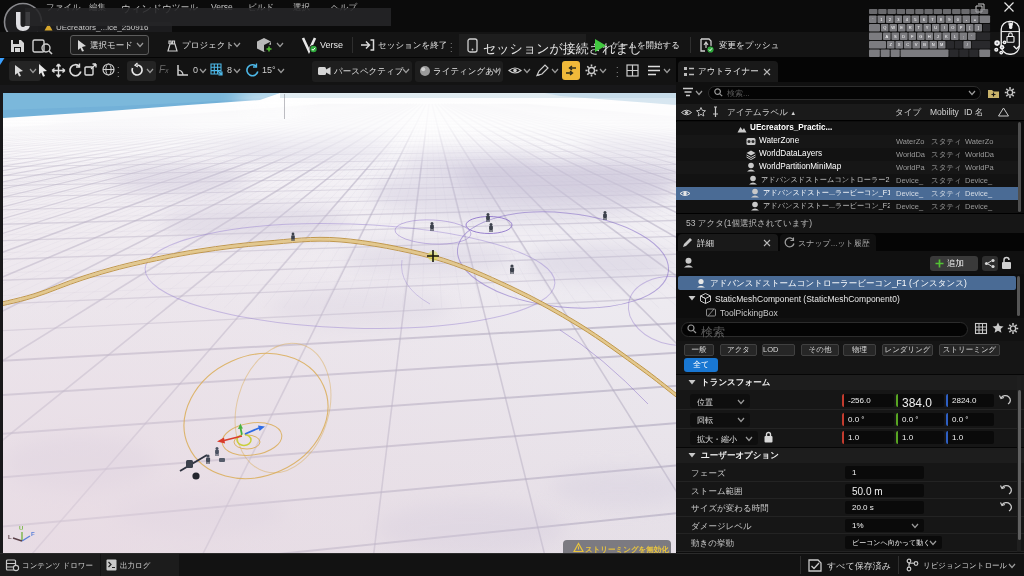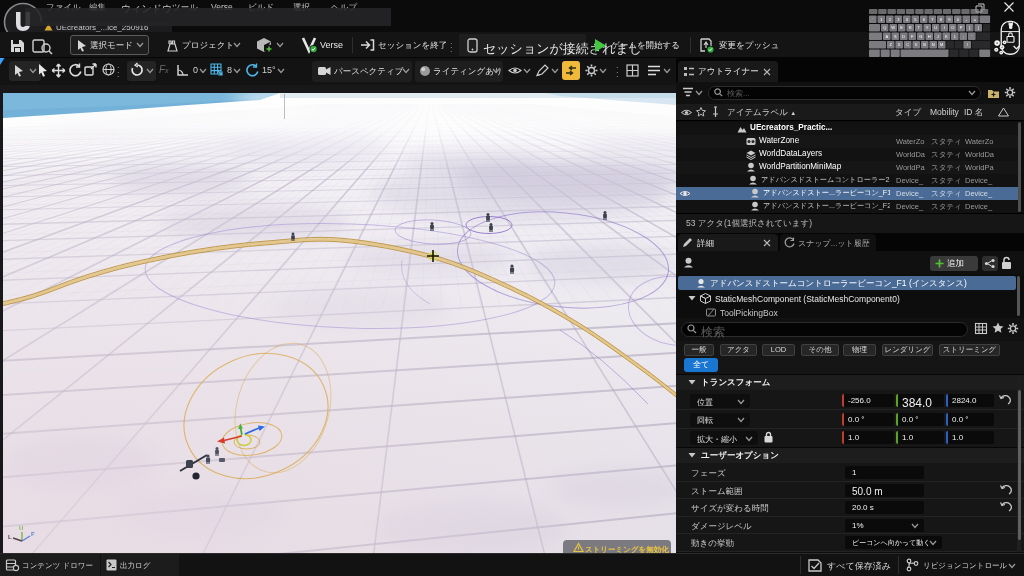--- a/index.html
+++ b/index.html
@@ -835,21 +835,21 @@
         <line x1="9.2" y1="6.5" x2="11.2" y2="6.5"></line>
         <line x1="2.3" y1="2.8" x2="3.7" y2="4.2"></line>
         <line x1="8.3" y1="8.8" x2="9.7" y2="10.2"></line>
         <line x1="2.3" y1="10.2" x2="3.7" y2="8.8"></line>
         <line x1="8.3" y1="4.2" x2="9.7" y2="2.8"></line>
       </g>
     </svg>
 <div class="abs" style="left:676px;top:341px;width:348px;height:211px;background:#151515"></div>
 <div class="abs" style="left:684px;top:344px;width:30px;height:12px;background:#262626;border:1px solid #404040;border-radius:2px;text-align:center;font-size:7.5px;color:#d8d8d8;line-height:10px">一般</div>
 <div class="abs" style="left:720px;top:344px;width:37px;height:12px;background:#262626;border:1px solid #404040;border-radius:2px;text-align:center;font-size:7.5px;color:#d8d8d8;line-height:10px">アクタ</div>
-<div class="abs" style="left:762px;top:344px;width:33px;height:12px;background:#262626;border:1px solid #404040;border-radius:2px;text-align:center;font-size:7.5px;color:#d8d8d8;line-height:10px">LOD</div>
+<div class="abs" style="left:762px;top:344px;width:33px;height:12px;background:#262626;border:1px solid #404040;border-radius:2px;text-align:left;font-size:7.5px;color:#d8d8d8;line-height:10px">LOD</div>
 <div class="abs" style="left:801px;top:344px;width:38px;height:12px;background:#262626;border:1px solid #404040;border-radius:2px;text-align:center;font-size:7.5px;color:#d8d8d8;line-height:10px">その他</div>
 <div class="abs" style="left:843px;top:344px;width:33px;height:12px;background:#262626;border:1px solid #404040;border-radius:2px;text-align:center;font-size:7.5px;color:#d8d8d8;line-height:10px">物理</div>
 <div class="abs" style="left:882px;top:344px;width:51px;height:12px;background:#262626;border:1px solid #404040;border-radius:2px;text-align:center;font-size:7.5px;color:#d8d8d8;line-height:10px">レンダリング</div>
 <div class="abs" style="left:939px;top:344px;width:61px;height:12px;background:#262626;border:1px solid #404040;border-radius:2px;text-align:center;font-size:7.5px;color:#d8d8d8;line-height:10px">ストリーミング</div>
 <div class="abs" style="left:684px;top:358px;width:34px;height:14px;background:#1977d2;border-radius:3px;text-align:center;font-size:8px;color:#fff;line-height:14px">全て</div>
 <div class="abs" style="left:676px;top:374px;width:348px;height:16px;background:#1d1d1d;border-top:1px solid #060606"></div>
 <svg class="abs" style="left:688px;top:379px" width="8" height="6">
       <path d="M0.5 1 L7.5 1 L4 5.5 Z" fill="#c9c9c9"></path>
     </svg>
 <div class="abs txt" style="left:701px;top:377px;font-size:8.5px;font-weight:bold;color:#efefef">トランスフォーム</div>

